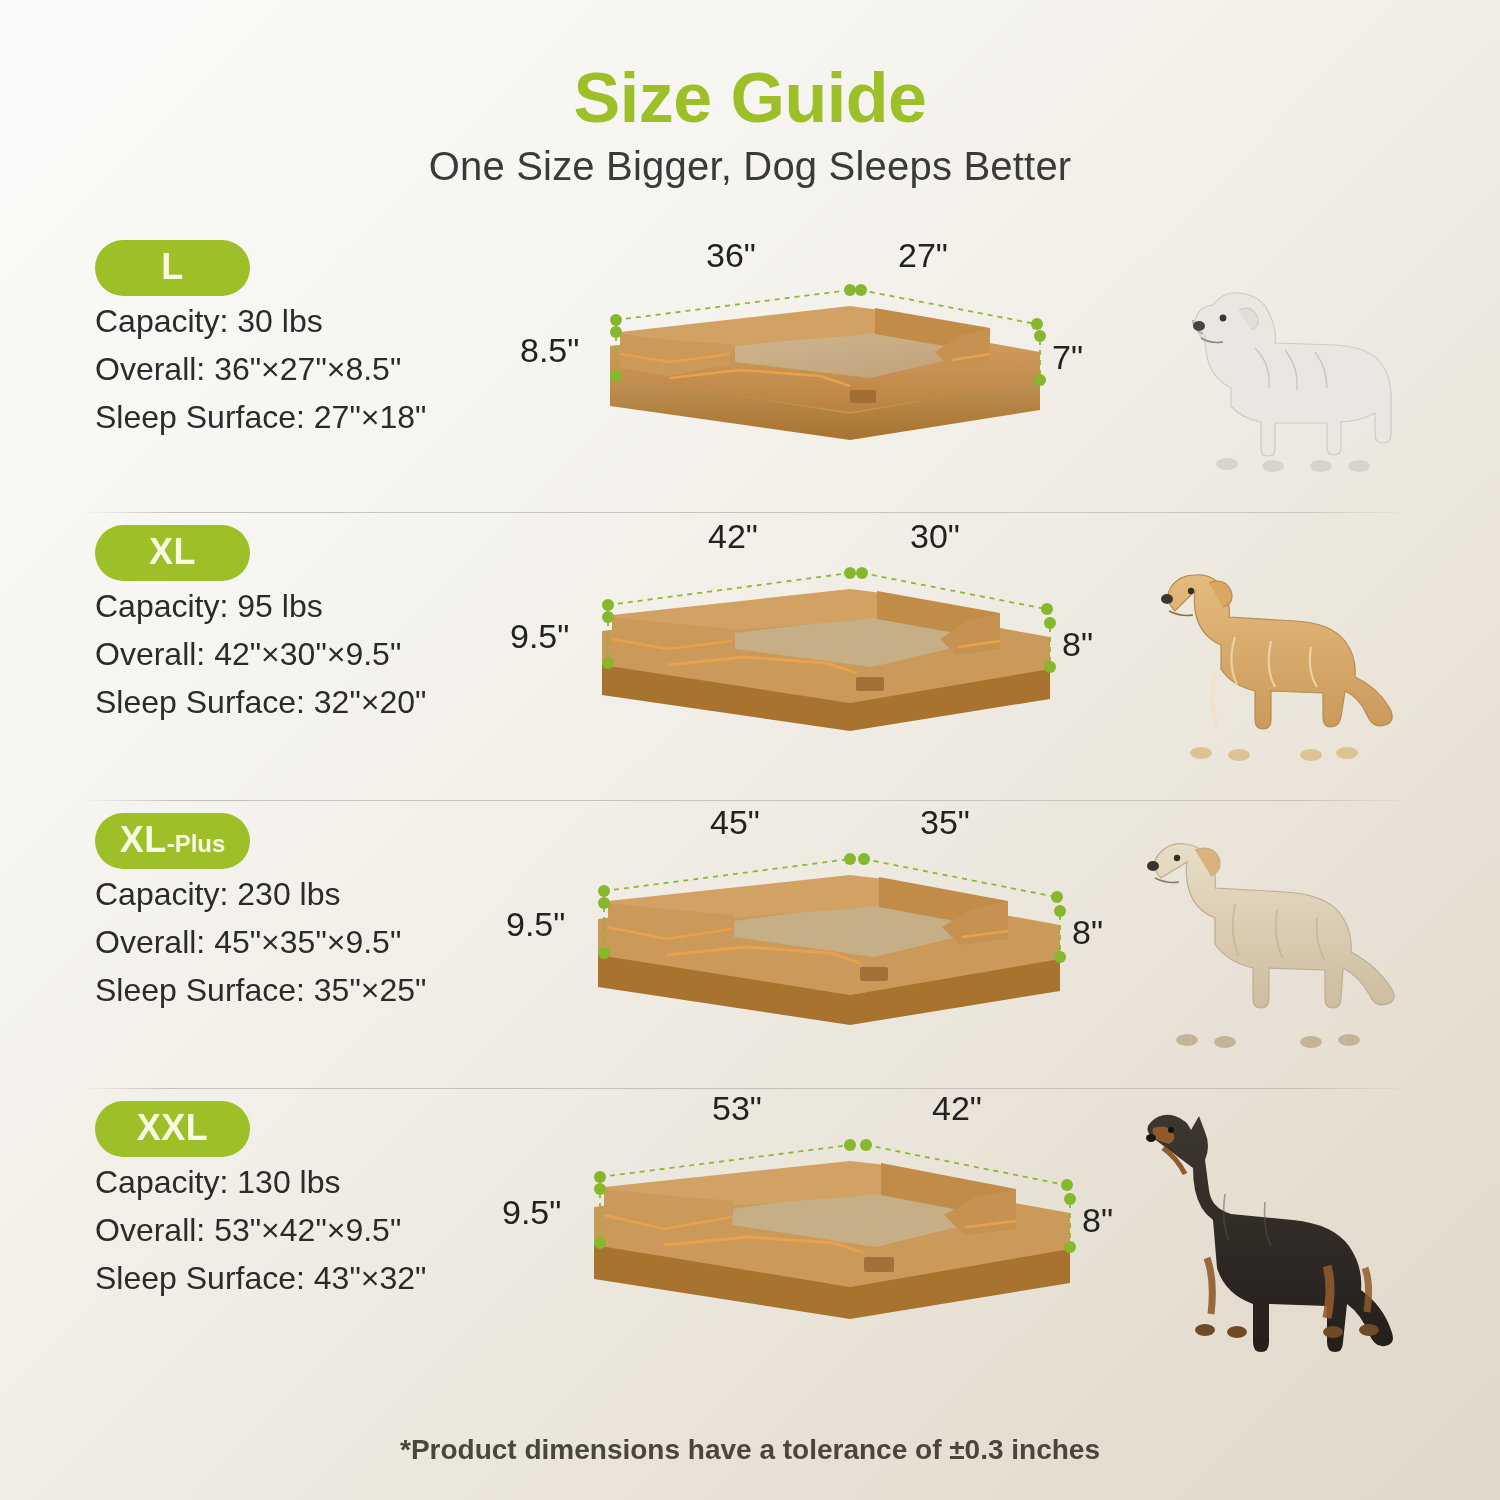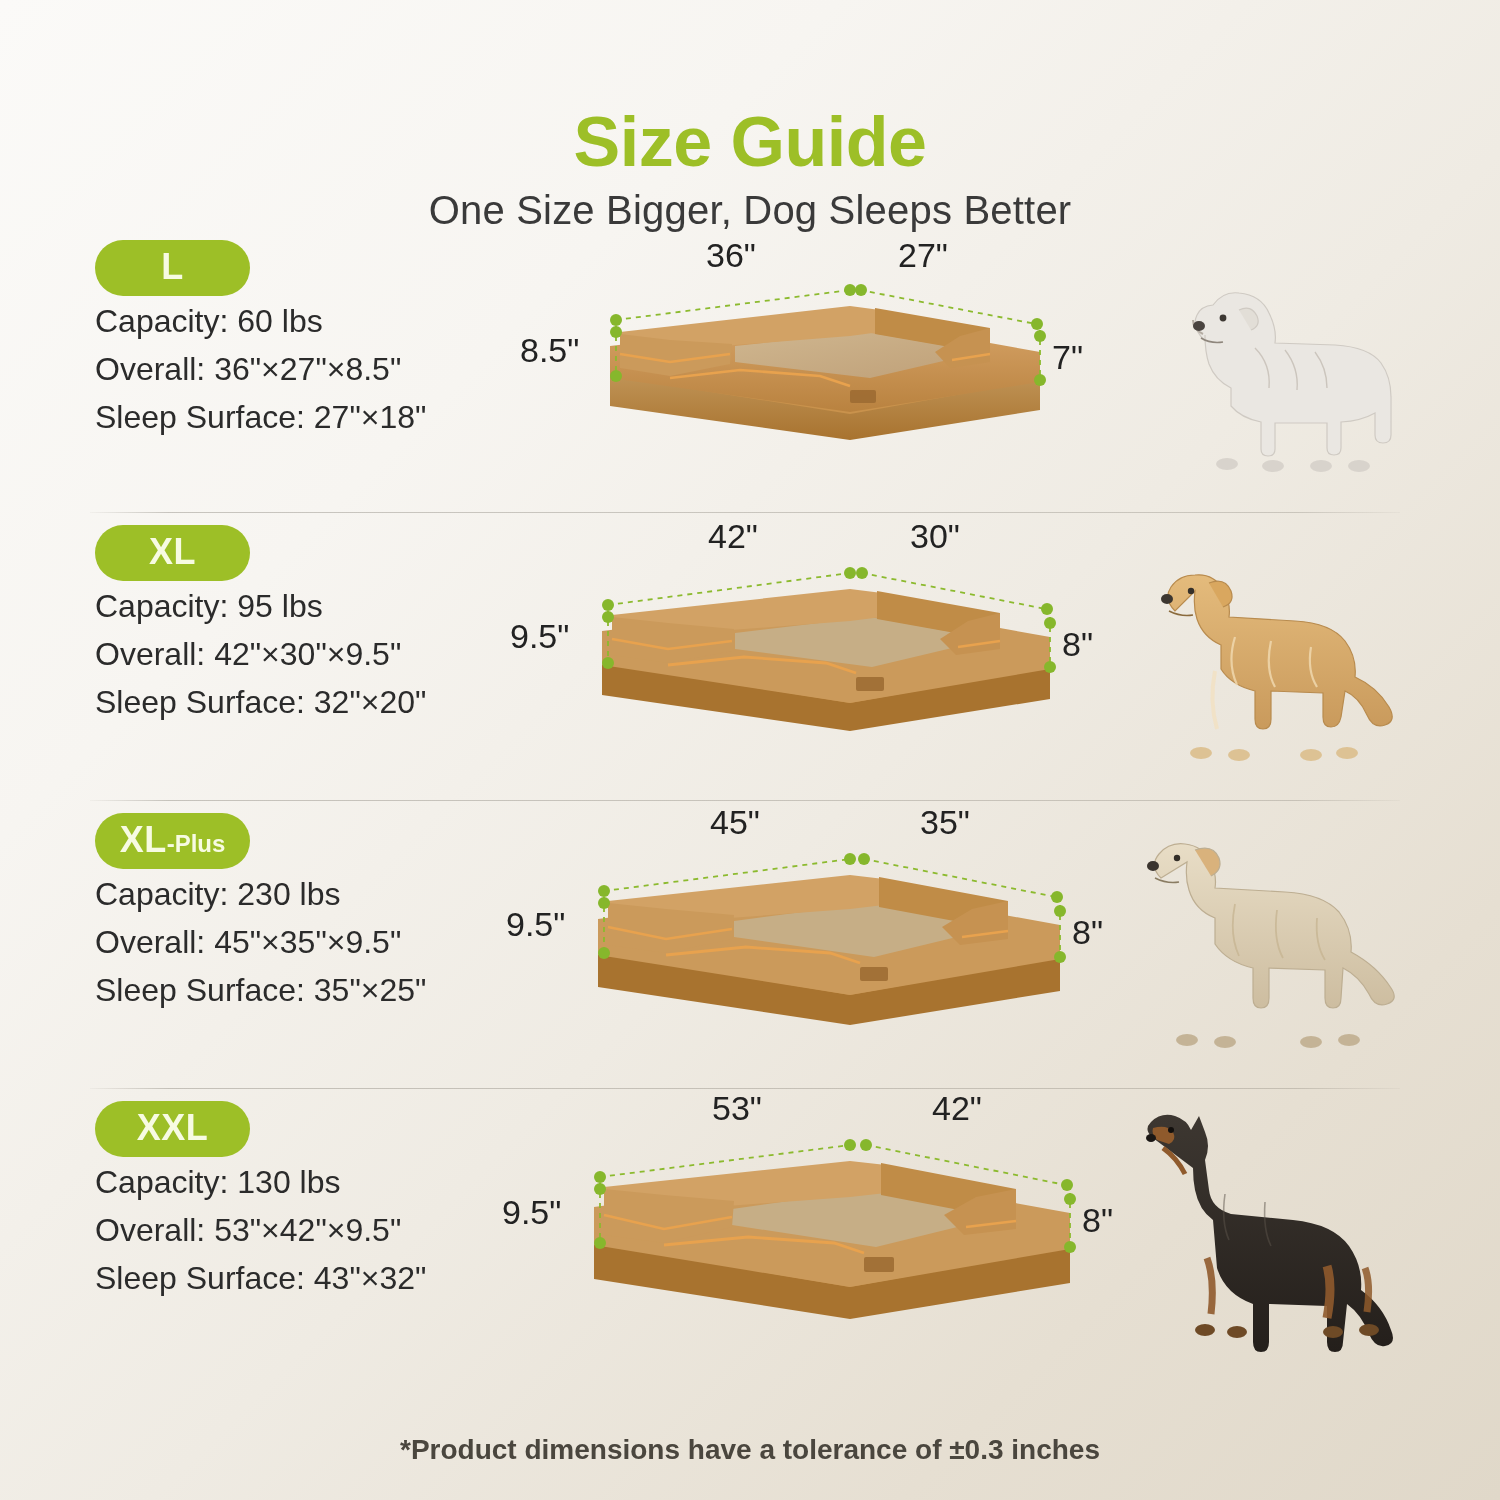--- a/index.html
+++ b/index.html
@@ -10,21 +10,21 @@
       linear-gradient(135deg,#fbfaf8 0%, #f7f5f1 28%, #efebe3 55%, #e6dfd2 80%, #e0d8c9 100%);
     position:relative;
     overflow:hidden;
     color:#2e2e2e;
   }
 
   
   #header{ width:100%; text-align:center; padding-top:62px; }
   #title{
     font-size:70px; font-weight:bold; letter-spacing:-0.5px;
-    color:#9dbf27; line-height:1.05;margin-top:44px;
+    color:#9dbf27; line-height:1.05;
   }
   #subtitle{
     font-size:40px; font-weight:300; color:#3a3a3a;
     margin-top:8px; letter-spacing:0.2px;
   }
 
   
   #rows{ position:absolute; top:228px; left:0; width:1500px; }
   .row{ position:relative; height:288px; }
   .row.r1{ height:285px; }
@@ -75,21 +75,21 @@
   <div id="subtitle">One Size Bigger, Dog Sleeps Better</div>
 </div>
 
 <div id="rows">
 
   <div class="row r1">
     <div class="info">
       <div class="badge">
         <span>L</span><span class="sfx"></span>
       </div>
-      <div class="spec">Capacity: 60 lbs</div>
+      <div class="spec">Capacity: 30 lbs</div>
       <div class="spec">Overall: 36"×27"×8.5"</div>
       <div class="spec">Sleep Surface: 27"×18"</div>
     </div>
 
     <div class="bedwrap">
       <svg class="bedsvg" width="570" height="280" viewBox="0 0 570 280">
         <defs>
           <linearGradient id="g1a" x1="0" y1="0" x2="0" y2="1">
             <stop offset="0" stop-color="#d7a468"></stop>
               <stop offset="1" stop-color="#b9823f"></stop>

